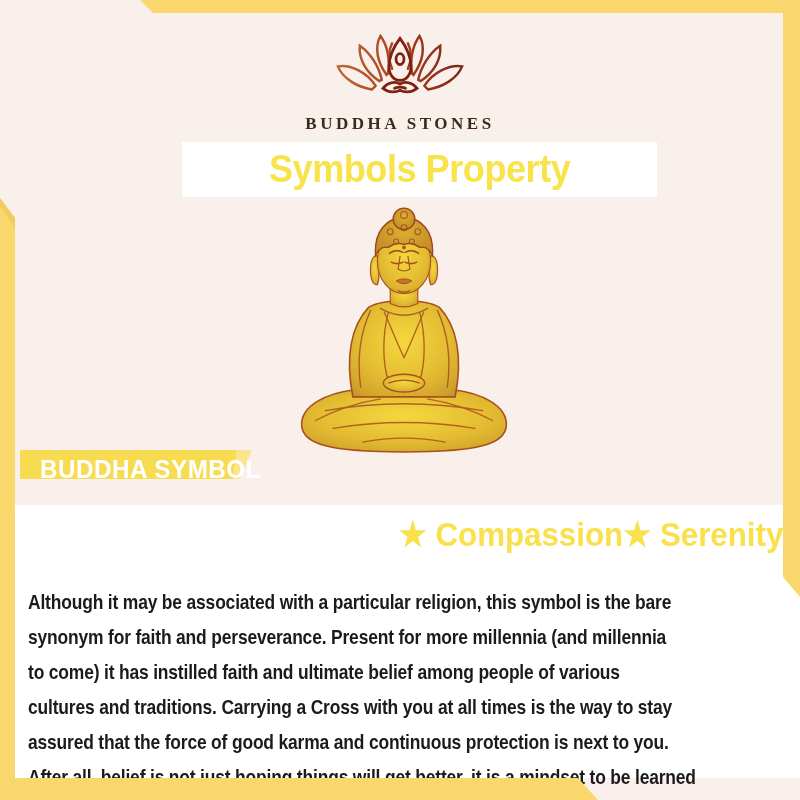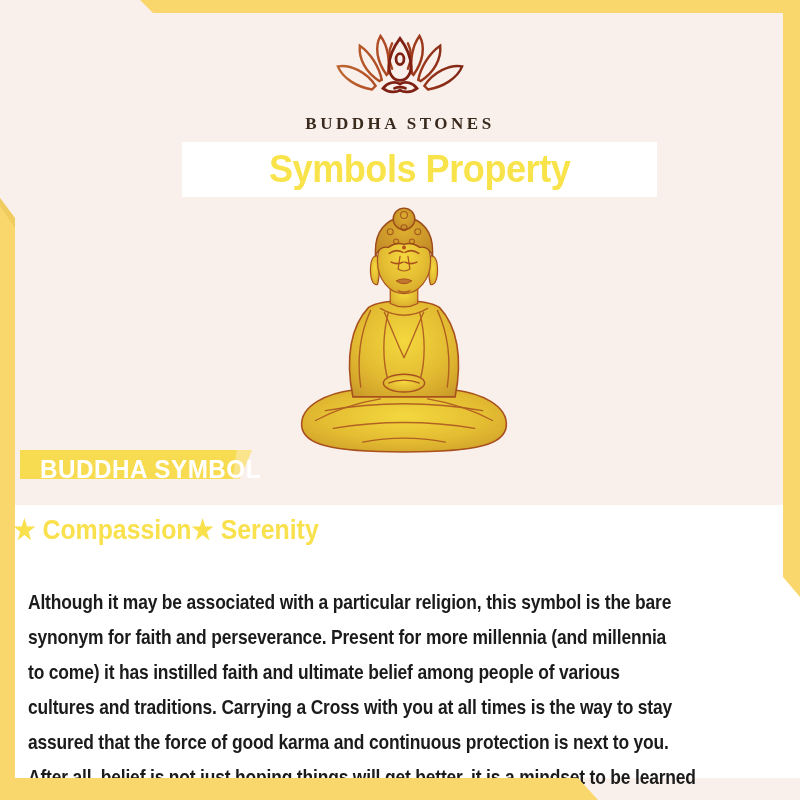--- a/index.html
+++ b/index.html
@@ -29,22 +29,22 @@
   .badge-main{position:absolute;inset:0;background:#F7DC52;
     clip-path:polygon(0 0,217px 0,213px 100%,0 100%);}
   .badge-tail{position:absolute;inset:0;background:#FAE58C;
     clip-path:polygon(217px 0,232px 0,220px 100%,213px 100%);}
   .badge-label{position:absolute;left:20px;top:0;height:39px;line-height:39px;
     color:#FFFFFF;font-size:25px;font-weight:600;white-space:nowrap;
     transform:scaleX(0.97);transform-origin:left;letter-spacing:0.5px;}
 
   
   .content{position:absolute;left:0;top:505px;width:800px;height:273px;background:#FFFFFF;z-index:1;}
-  .props-line{position:absolute;left:0;top:514px;width:800px;text-align:left;
-    color:#F9E04D;font-size:27px;font-weight:800;z-index:2;white-space:nowrap;}
+  .props-line{position:absolute;left:0;top:514px;width:800px;text-align:right;
+    color:#F9E04D;font-size:34px;font-weight:800;z-index:2;white-space:nowrap;}
   .props-inner{display:inline-block;transform:scaleX(0.92);transform-origin:center;}
   .desc{position:absolute;left:28px;top:584px;width:772px;z-index:2;}
   .desc .line{white-space:nowrap;font-size:21px;font-weight:700;color:#1B1B1B;
     line-height:35px;letter-spacing:-0.2px;transform:scaleX(0.83);transform-origin:left;}
 </style>
 </head>
 <body>
 
 <div class="page">
 

